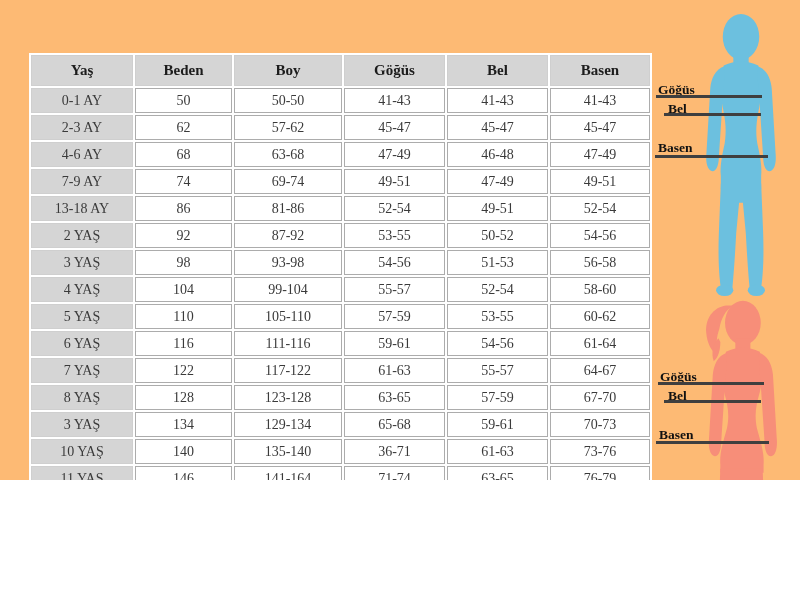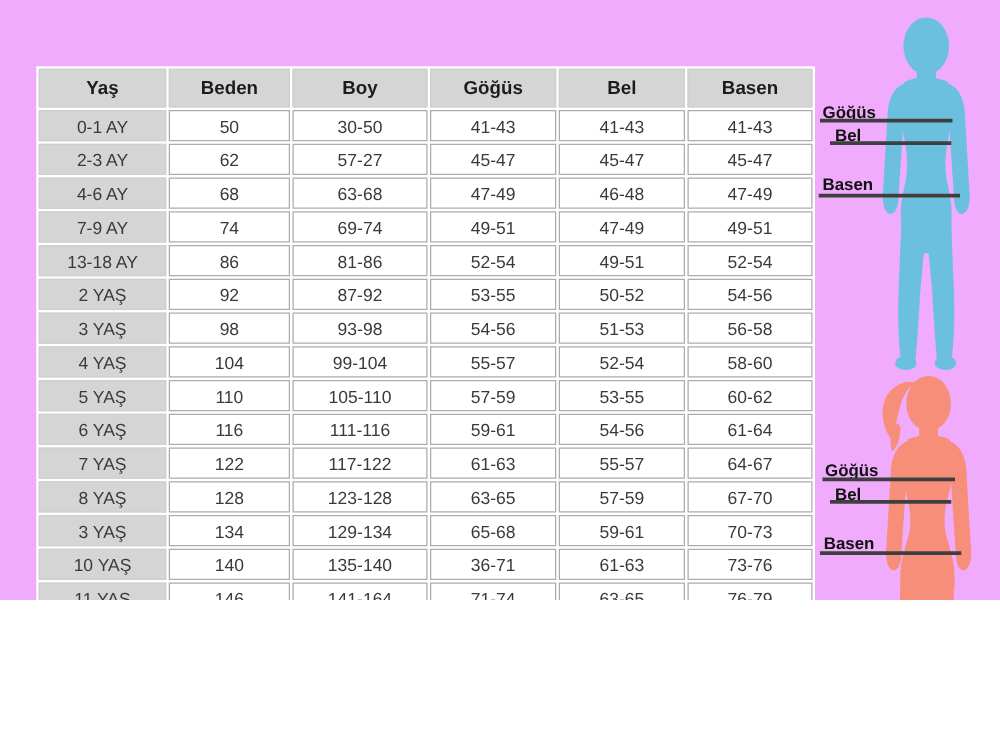--- a/index.html
+++ b/index.html
@@ -1,18 +1,18 @@
 <!DOCTYPE html>
 <html><head>
 <meta charset="utf-8">
 <style>
   html,body{margin:0;padding:0;background:#ffffff;}
   .canvas{
-    position:relative;width:800px;height:480px;background:#f0abfc;overflow:hidden;
-    font-family:Liberation Sans, sans-serif;
+    position:relative;width:800px;height:480px;background:#fdba74;overflow:hidden;
+    font-family:Liberation Serif, serif;
   }
   
   table.size-table{
     position:absolute;left:29px;top:53px;
     border-collapse:separate;border-spacing:2px;
     background:#ffffff;
   }
   table.size-table th, table.size-table td{
     box-sizing:border-box;text-align:center;vertical-align:middle;
     padding:0 6px;white-space:nowrap;
@@ -76,29 +76,29 @@
           <th>Boy</th>
           <th>Göğüs</th>
           <th>Bel</th>
           <th>Basen</th>
         </tr>
     </thead>
     <tbody>
         <tr>
           <th class="rowhead">0-1 AY</th>
           <td>50</td>
-          <td>30-50</td>
+          <td>50-50</td>
           <td>41-43</td>
           <td>41-43</td>
           <td>41-43</td>
         </tr>
         <tr>
           <th class="rowhead">2-3 AY</th>
           <td>62</td>
-          <td>57-27</td>
+          <td>57-62</td>
           <td>45-47</td>
           <td>45-47</td>
           <td>45-47</td>
         </tr>
         <tr>
           <th class="rowhead">4-6 AY</th>
           <td>68</td>
           <td>63-68</td>
           <td>47-49</td>
           <td>46-48</td>

